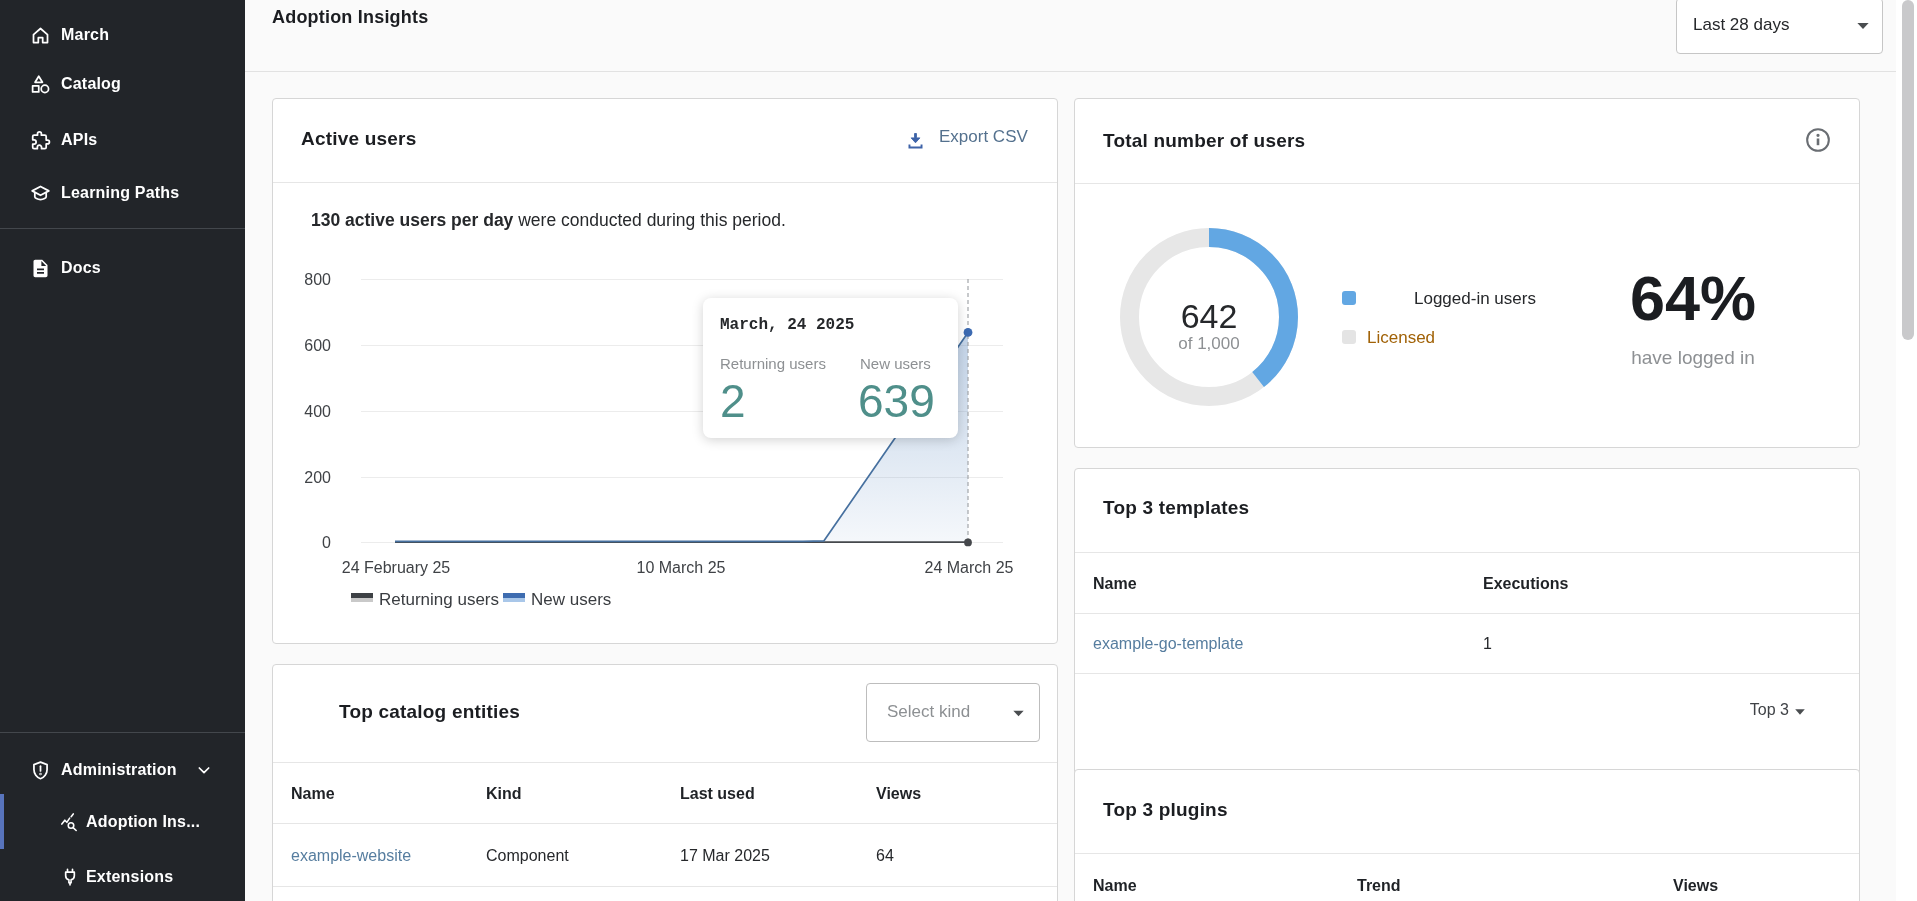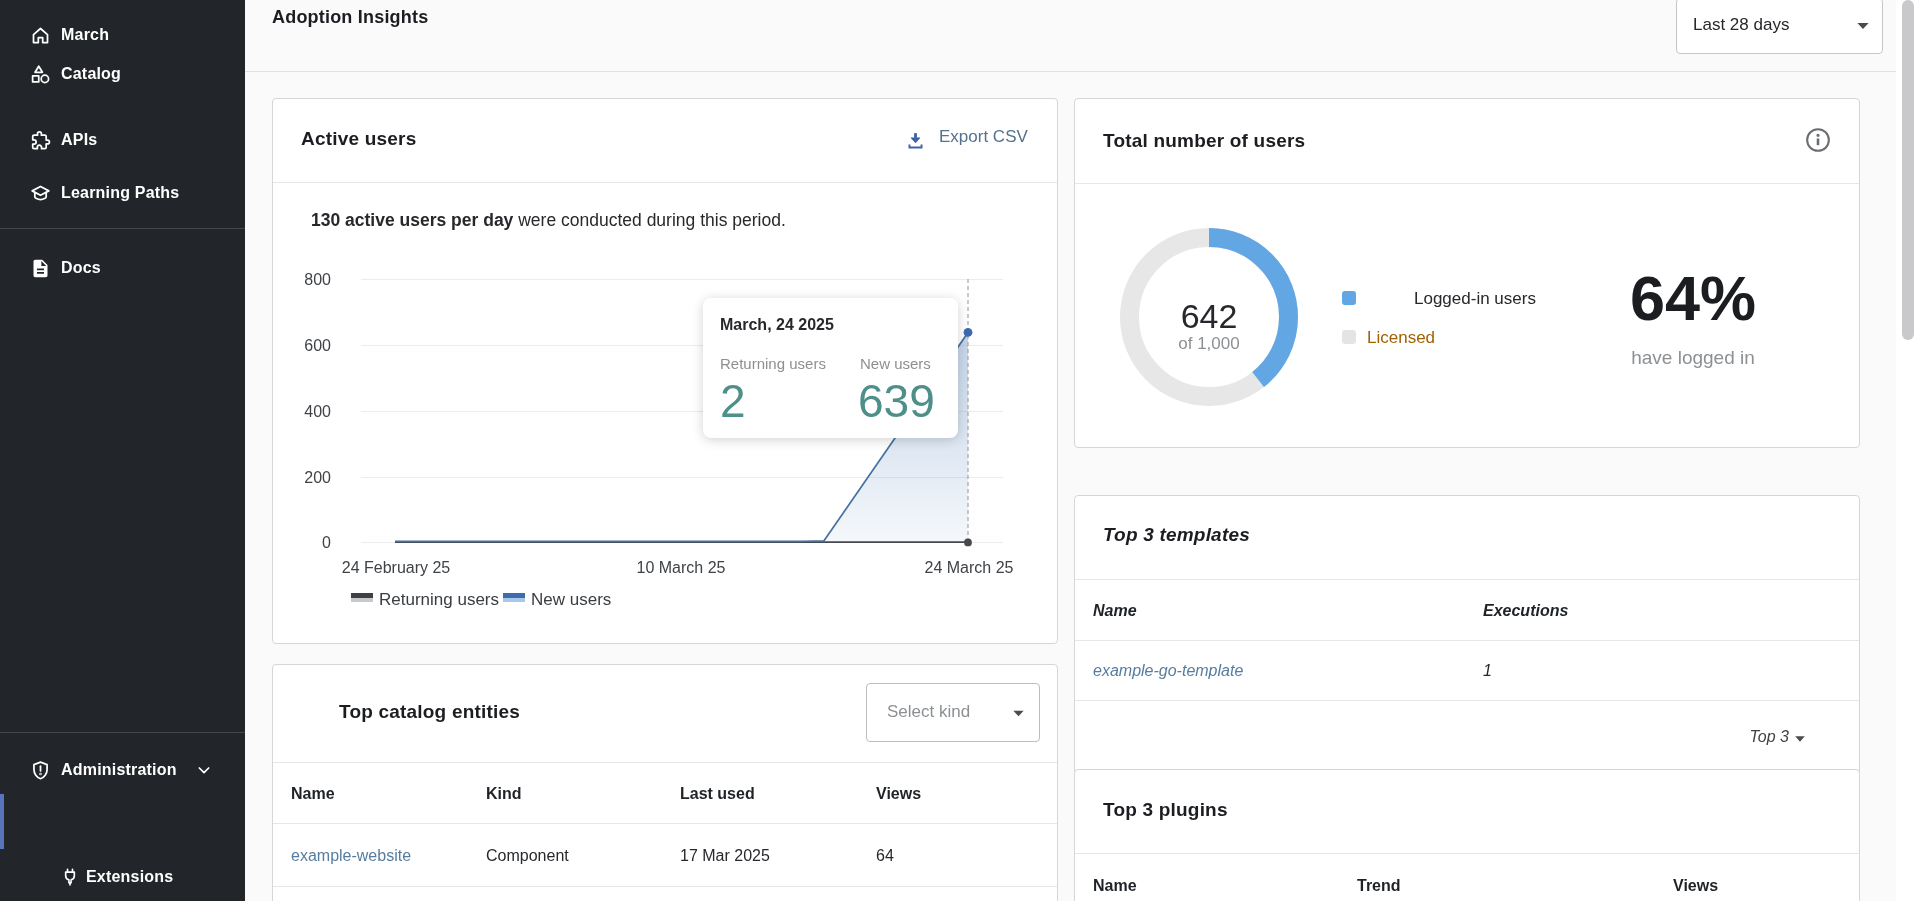--- a/index.html
+++ b/index.html
@@ -27,21 +27,21 @@
 </style>
 </head>
 <body>
 <div id="sidebar">
   <div class="nav-item" style="top:9px;">
     <svg viewBox="0 0 24 24" fill="none" stroke="#fff" stroke-width="2" stroke-linejoin="round">
         <path d="M4 11 L12 4 L20 11 V20 H14.5 V14.5 H9.5 V20 H4 Z"></path>
       </svg>
     <span class="lbl">March</span>
   </div>
-  <div class="nav-item" style="top:48px;">
+  <div class="nav-item" style="top:58px;">
     <svg viewBox="0 0 24 24" fill="none" stroke="#fff" stroke-width="2" stroke-linejoin="round">
         <path d="M10 2.5 L14.2 9.5 H5.8 Z"></path>
         <rect x="3" y="13.5" width="7" height="7"></rect>
         <circle cx="17" cy="17" r="4.2"></circle>
       </svg>
     <span class="lbl">Catalog</span>
   </div>
   <div class="nav-item" style="top:114px;">
     <svg viewBox="0 0 24 24" fill="none" stroke="#fff" stroke-width="2" stroke-linejoin="round">
         <path d="M20 11.5 h-1.5 V7.5 a1.6 1.6 0 0 0 -1.6-1.6 H13 V4.4 a2.2 2.2 0 0 0 -4.4 0 v1.5 H4.7 a1.6 1.6 0 0 0 -1.6 1.6 v3.7 h1.5 a2.4 2.4 0 0 1 0 4.8 H3.1 v3.7 a1.6 1.6 0 0 0 1.6 1.6 h3.7 v-1.5 a2.4 2.4 0 0 1 4.8 0 v1.5 h3.7 a1.6 1.6 0 0 0 1.6-1.6 V15.9 H20 a2.2 2.2 0 0 0 0-4.4 z"></path>
@@ -68,20 +68,29 @@
         <path d="M12 2.5 L19.5 5.3 V11 c0 4.8-3.2 9.2-7.5 10.4 C7.7 20.2 4.5 15.8 4.5 11 V5.3 Z"></path>
         <line x1="12" y1="7" x2="12" y2="12.5" stroke-linecap="round"></line>
         <circle cx="12" cy="16" r="0.4" fill="#fff"></circle>
       </svg>
     <span class="lbl">Administration</span>
     <svg style="left:196px; width:16px; height:16px;" viewBox="0 0 24 24" fill="none" stroke="#fff" stroke-width="2.6" stroke-linecap="round" stroke-linejoin="round">
         <path d="M5 9 L12 16 L19 9"></path>
       </svg>
   </div>
   <div class="sel-bar"></div>
+  <div class="nav-item nav-sub" style="top:796px;">
+    <svg viewBox="0 0 24 24" fill="none" stroke="#fff" stroke-width="1.9" stroke-linecap="round" stroke-linejoin="round">
+        <path d="M2.2 14.5 L5.8 9.8 L8.2 12.4 L11.6 7.4"></path>
+        <path d="M13.4 5.6 L15.9 2.3"></path>
+        <circle cx="13.2" cy="16.2" r="3.3"></circle>
+        <path d="M15.7 18.7 L19.4 22.2"></path>
+      </svg>
+    <span class="lbl">Adoption Ins...</span>
+  </div>
   <div class="nav-item nav-sub" style="top:851px;">
     <svg viewBox="0 0 24 24" fill="none" stroke="#fff" stroke-width="2" stroke-linecap="round" stroke-linejoin="round">
         <path d="M9 2.8 V6.2 M15 2.8 V6.2"></path>
         <path d="M6.8 6.2 h10.4 v4.3 c0 2.4-1.7 4.4-3.9 4.9 V19 h-2.6 v-3.6 c-2.2-.5-3.9-2.5-3.9-4.9 Z"></path>
         <path d="M12 19.2 v2.4"></path>
       </svg>
     <span class="lbl">Extensions</span>
   </div>
 </div>
 <div id="main">
@@ -147,21 +156,21 @@
         <rect x="78" y="494" width="22" height="5" fill="#3d4145"></rect>
         <rect x="78" y="499" width="22" height="4" fill="#c9c9c9"></rect>
         <text x="106" y="506" font-size="17" fill="#3a3d41">Returning users</text>
         <rect x="230" y="494" width="22" height="5" fill="#3e6cb0"></rect>
         <rect x="230" y="499" width="22" height="4" fill="#a9c7e9"></rect>
         <text x="258" y="506" font-size="17" fill="#3a3d41">New users</text>
       </g>
     </svg>
 
     <div style="position:absolute; left:430px; top:199px; width:255px; height:140px; background:#fff; border-radius:8px; box-shadow:0 2px 12px rgba(0,0,0,0.18); z-index:3;">
-      <div style="position:absolute; left:17px; top:18px; font-size:16px; font-weight:600; color:#26282b;">March, 24 2025</div>
+      <div style="position:absolute; left:17px; top:18px; font-size:16px; font-weight:600; color:#26282b;font-family:Liberation Mono, monospace;">March, 24 2025</div>
       <div style="position:absolute; left:17px; top:57px; font-size:15px; color:#8d9093;">Returning users</div>
       <div style="position:absolute; left:157px; top:57px; font-size:15px; color:#8d9093;">New users</div>
       <div style="position:absolute; left:17px; top:76px; font-size:46px; color:#4f8f8a;">2</div>
       <div style="position:absolute; left:155px; top:76px; font-size:46px; color:#4f8f8a;">639</div>
     </div>
   </div>
 
   <div class="card" style="left:27px; top:664px; width:786px; height:400px;">
     <div class="card-title" style="left:28px; top:36px;margin-left:38px;">Top catalog entities</div>
     <div class="selectbox" style="left:593px; top:18px; width:174px; height:59px; border-color:#bdbdbd;">
@@ -198,21 +207,21 @@
       <text x="89" y="121" font-size="17" fill="#8d9093" text-anchor="middle">of 1,000</text>
     </svg>
     <div style="position:absolute; left:267px; top:192px; width:14px; height:14px; border-radius:3px; background:#62a7e3;"></div>
     <div style="position:absolute; left:292px; top:190px; font-size:17px; color:#26282b;margin-left:47px;">Logged-in users</div>
     <div style="position:absolute; left:267px; top:231px; width:14px; height:14px; border-radius:3px; background:#e4e4e4;"></div>
     <div style="position:absolute; left:292px; top:229px; font-size:17px; color:#a16207;">Licensed</div>
     <div style="position:absolute; left:458px; top:163px; width:320px; text-align:center; font-size:63px; font-weight:700; color:#1b1d21;">64%</div>
     <div style="position:absolute; left:458px; top:248px; width:320px; text-align:center; font-size:19px; color:#8d9093;">have logged in</div>
   </div>
 
-  <div class="card" style="left:829px; top:495px; width:786px; height:338px;font-style:italic;">
+  <div class="card" style="left:829px; top:468px; width:786px; height:338px;">
     <div class="card-title" style="left:28px; top:28px;">Top 3 templates</div>
     <div class="card-div" style="top:83px;"></div>
     <div class="th" style="left:18px; top:106px;">Name</div>
     <div class="th" style="left:408px; top:106px;">Executions</div>
     <div class="card-div" style="top:144px;"></div>
     <div class="td tlink" style="left:18px; top:166px;">example-go-template</div>
     <div class="td" style="left:408px; top:166px;">1</div>
     <div class="card-div" style="top:204px;"></div>
     <div style="position:absolute; right:70px; top:232px; font-size:16px; color:#3f4246;">Top 3</div>
     <svg style="position:absolute; right:53px; top:237px; width:12px; height:12px;" viewBox="0 0 10 10">

